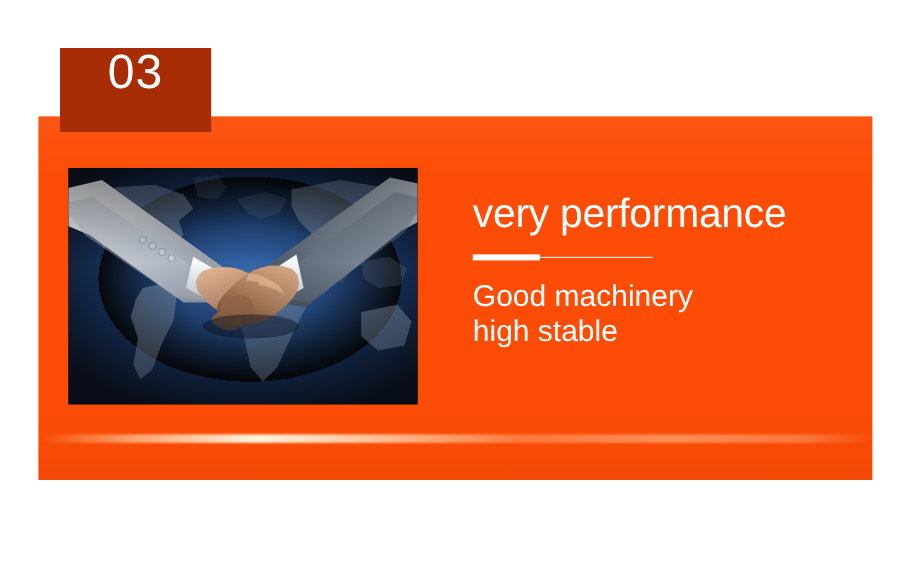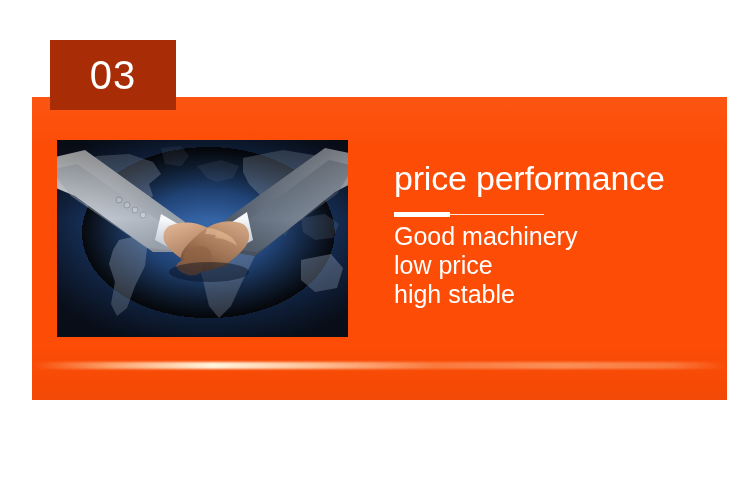--- a/index.html
+++ b/index.html
@@ -79,21 +79,20 @@
 
   
   .badge {
     position: absolute;
     left: 50px;
     top: 40px;
     width: 126px;
     height: 70px;
     background: #a82c05;
     display: flex;
-    align-items: center;
     justify-content: center;
     z-index: 6;
   }
   .badge-text {
     color: #ffffff;
     font-size: 40px;
     font-weight: 400;
     line-height: 1;
     letter-spacing: 1px;
     font-family: "Liberation Sans", sans-serif;
@@ -142,21 +141,21 @@
     background: #ffffff;
   }
   .divider .thin {
     position: absolute;
     left: 56px; top: 2px;
     width: 94px;
     height: 1px;
     background: rgba(255,255,255,0.85);
   }
   .lines {
-    margin-top: 5px;
+    margin-top: 16px;
   }
   .line {
     color: #ffffff;
     font-size: 25px;
     font-weight: 400;
     line-height: 29px;
     white-space: nowrap;
   }
 </style>
 </head>
@@ -296,27 +295,26 @@
         <path d="M160,92 C170,92 178,98 180,106 C174,102 166,98 158,98 Z" fill="#e4b68f" opacity="0.8"></path>
 
         <ellipse cx="152" cy="132" rx="40" ry="10" fill="#061021" opacity="0.45"></ellipse>
       </g>
 
       <rect x="0" y="0" width="291" height="197" fill="url(#vign)"></rect>
     </svg>
   </div>
 
   <div class="content">
-    <div class="title">price performance</div>
+    <div class="title">very performance</div>
 
     <div class="divider">
       <span class="thick"></span>
       <span class="thin"></span>
     </div>
 
     <div class="lines">
       <div class="line">Good machinery</div>
-      <div class="line">low price</div>
       <div class="line">high stable</div>
     </div>
   </div>
 
 </div>
 
 </body></html>

